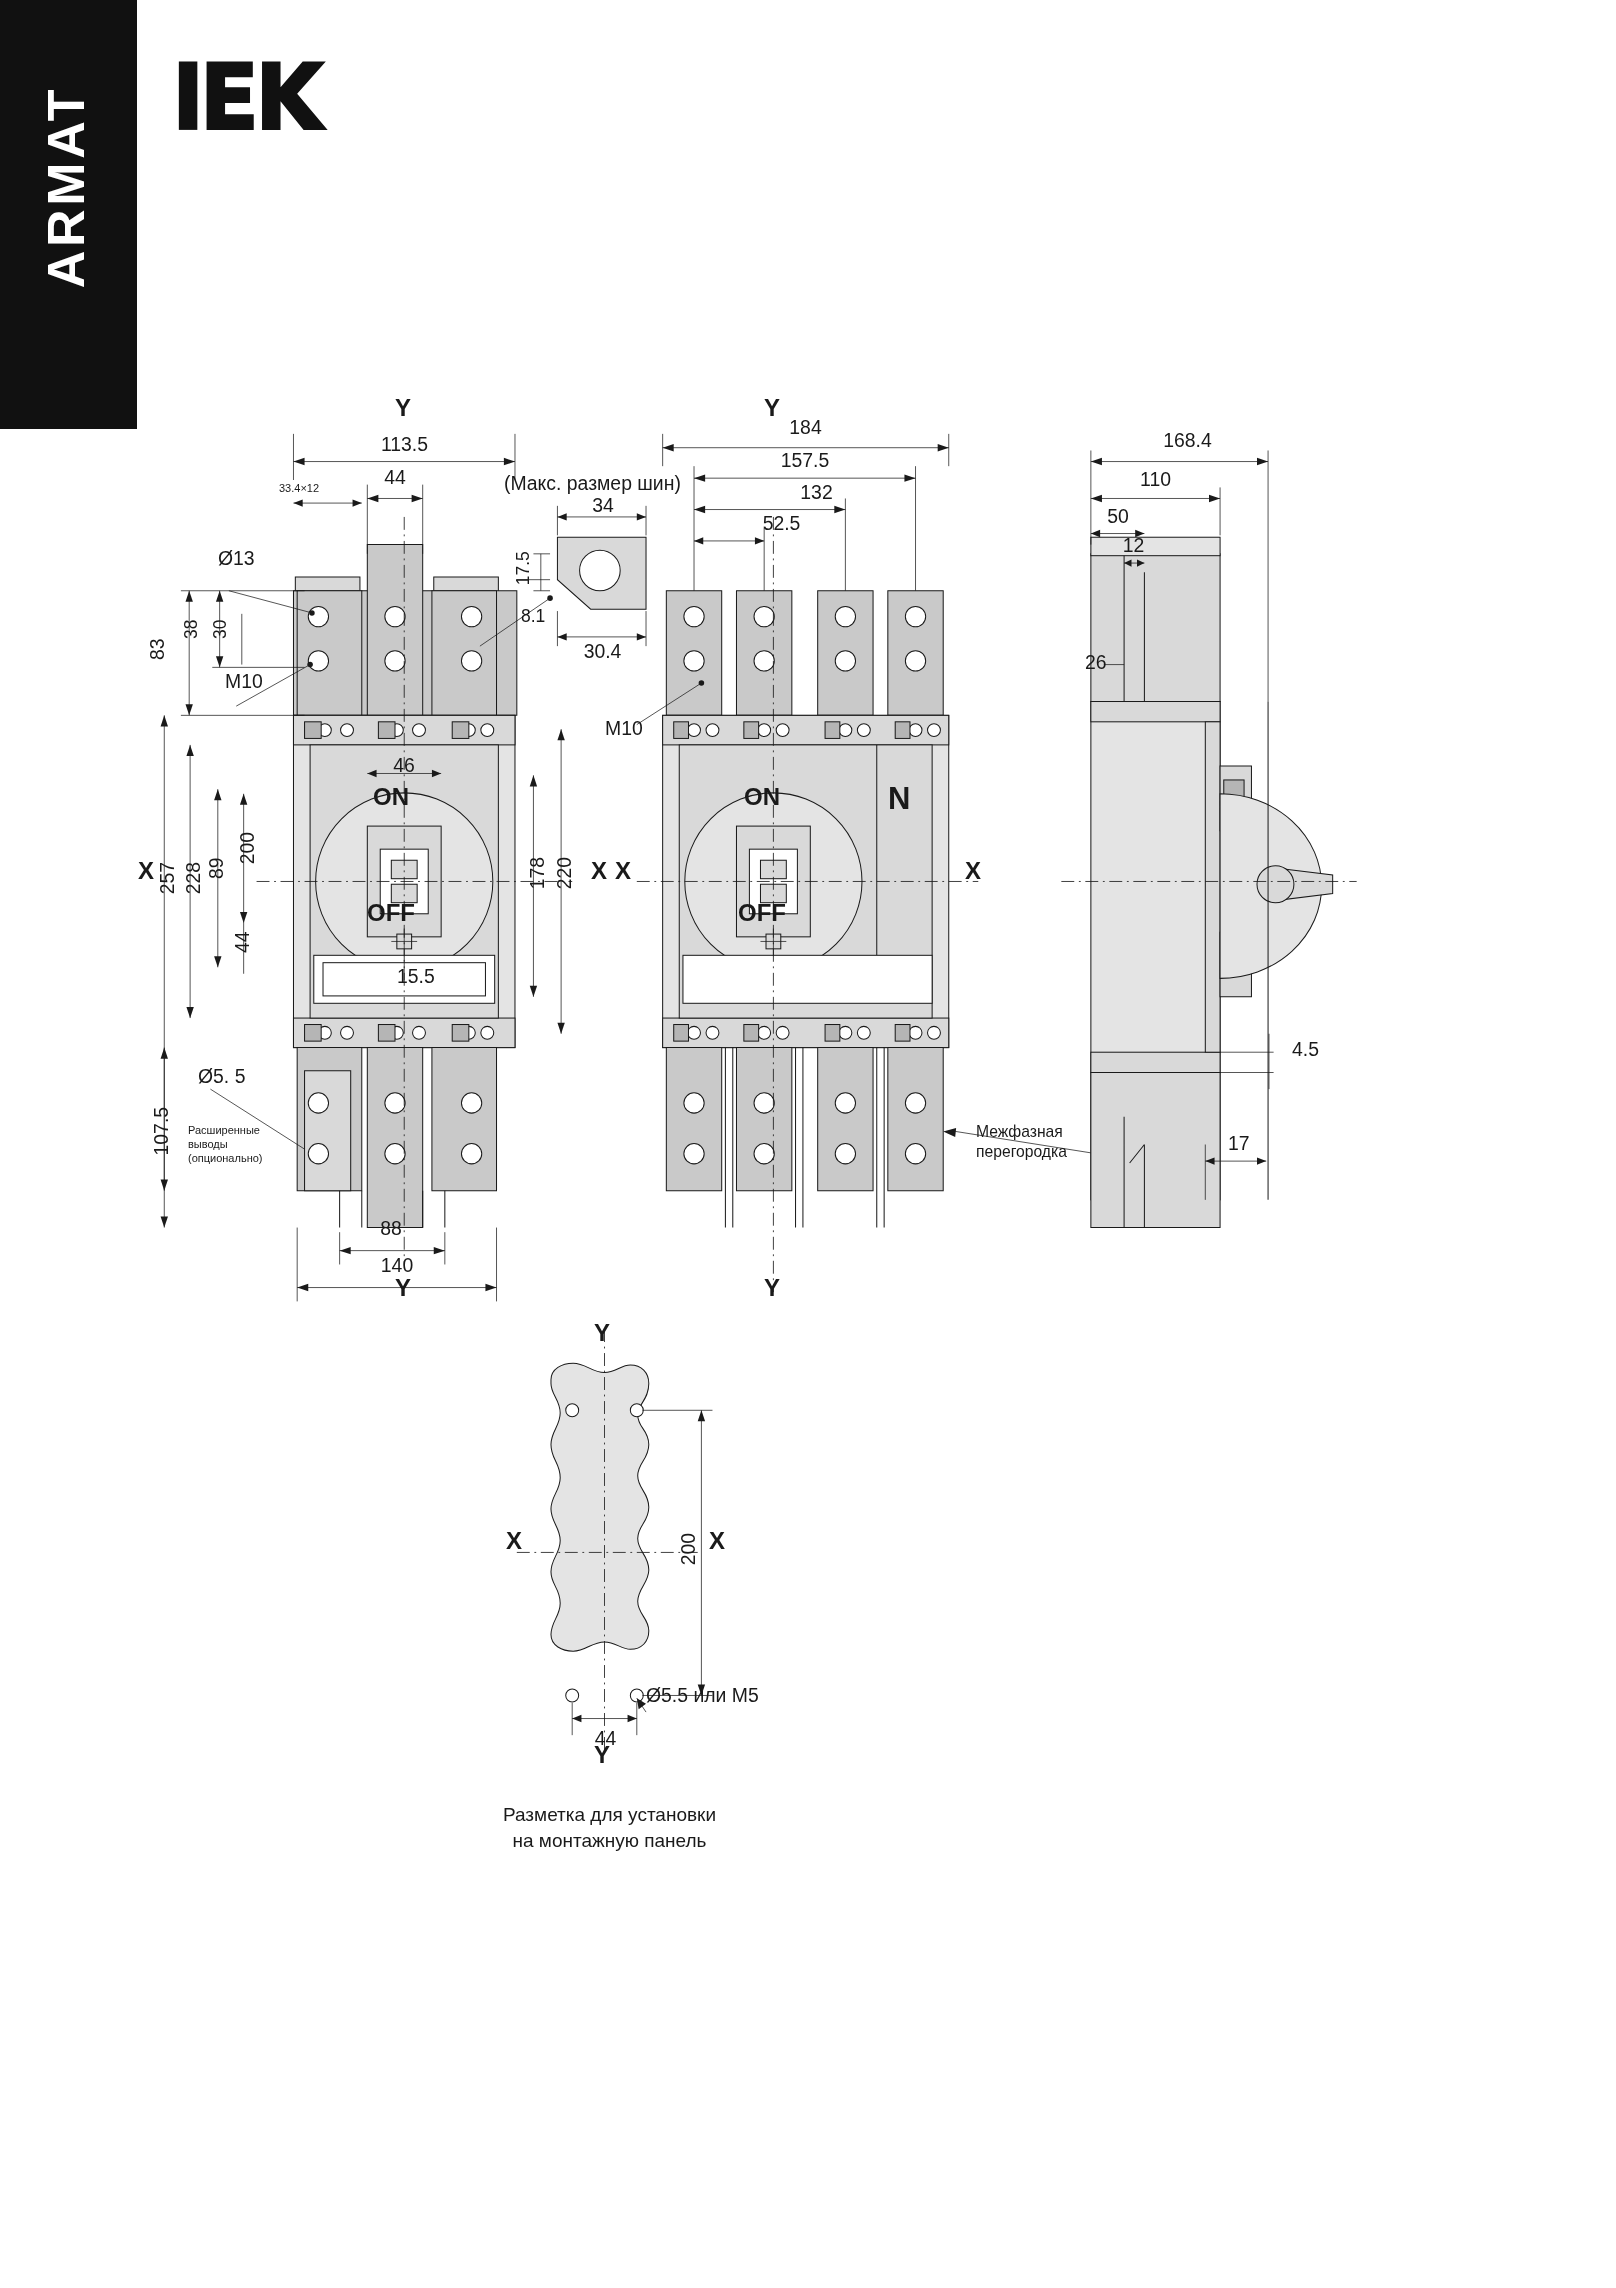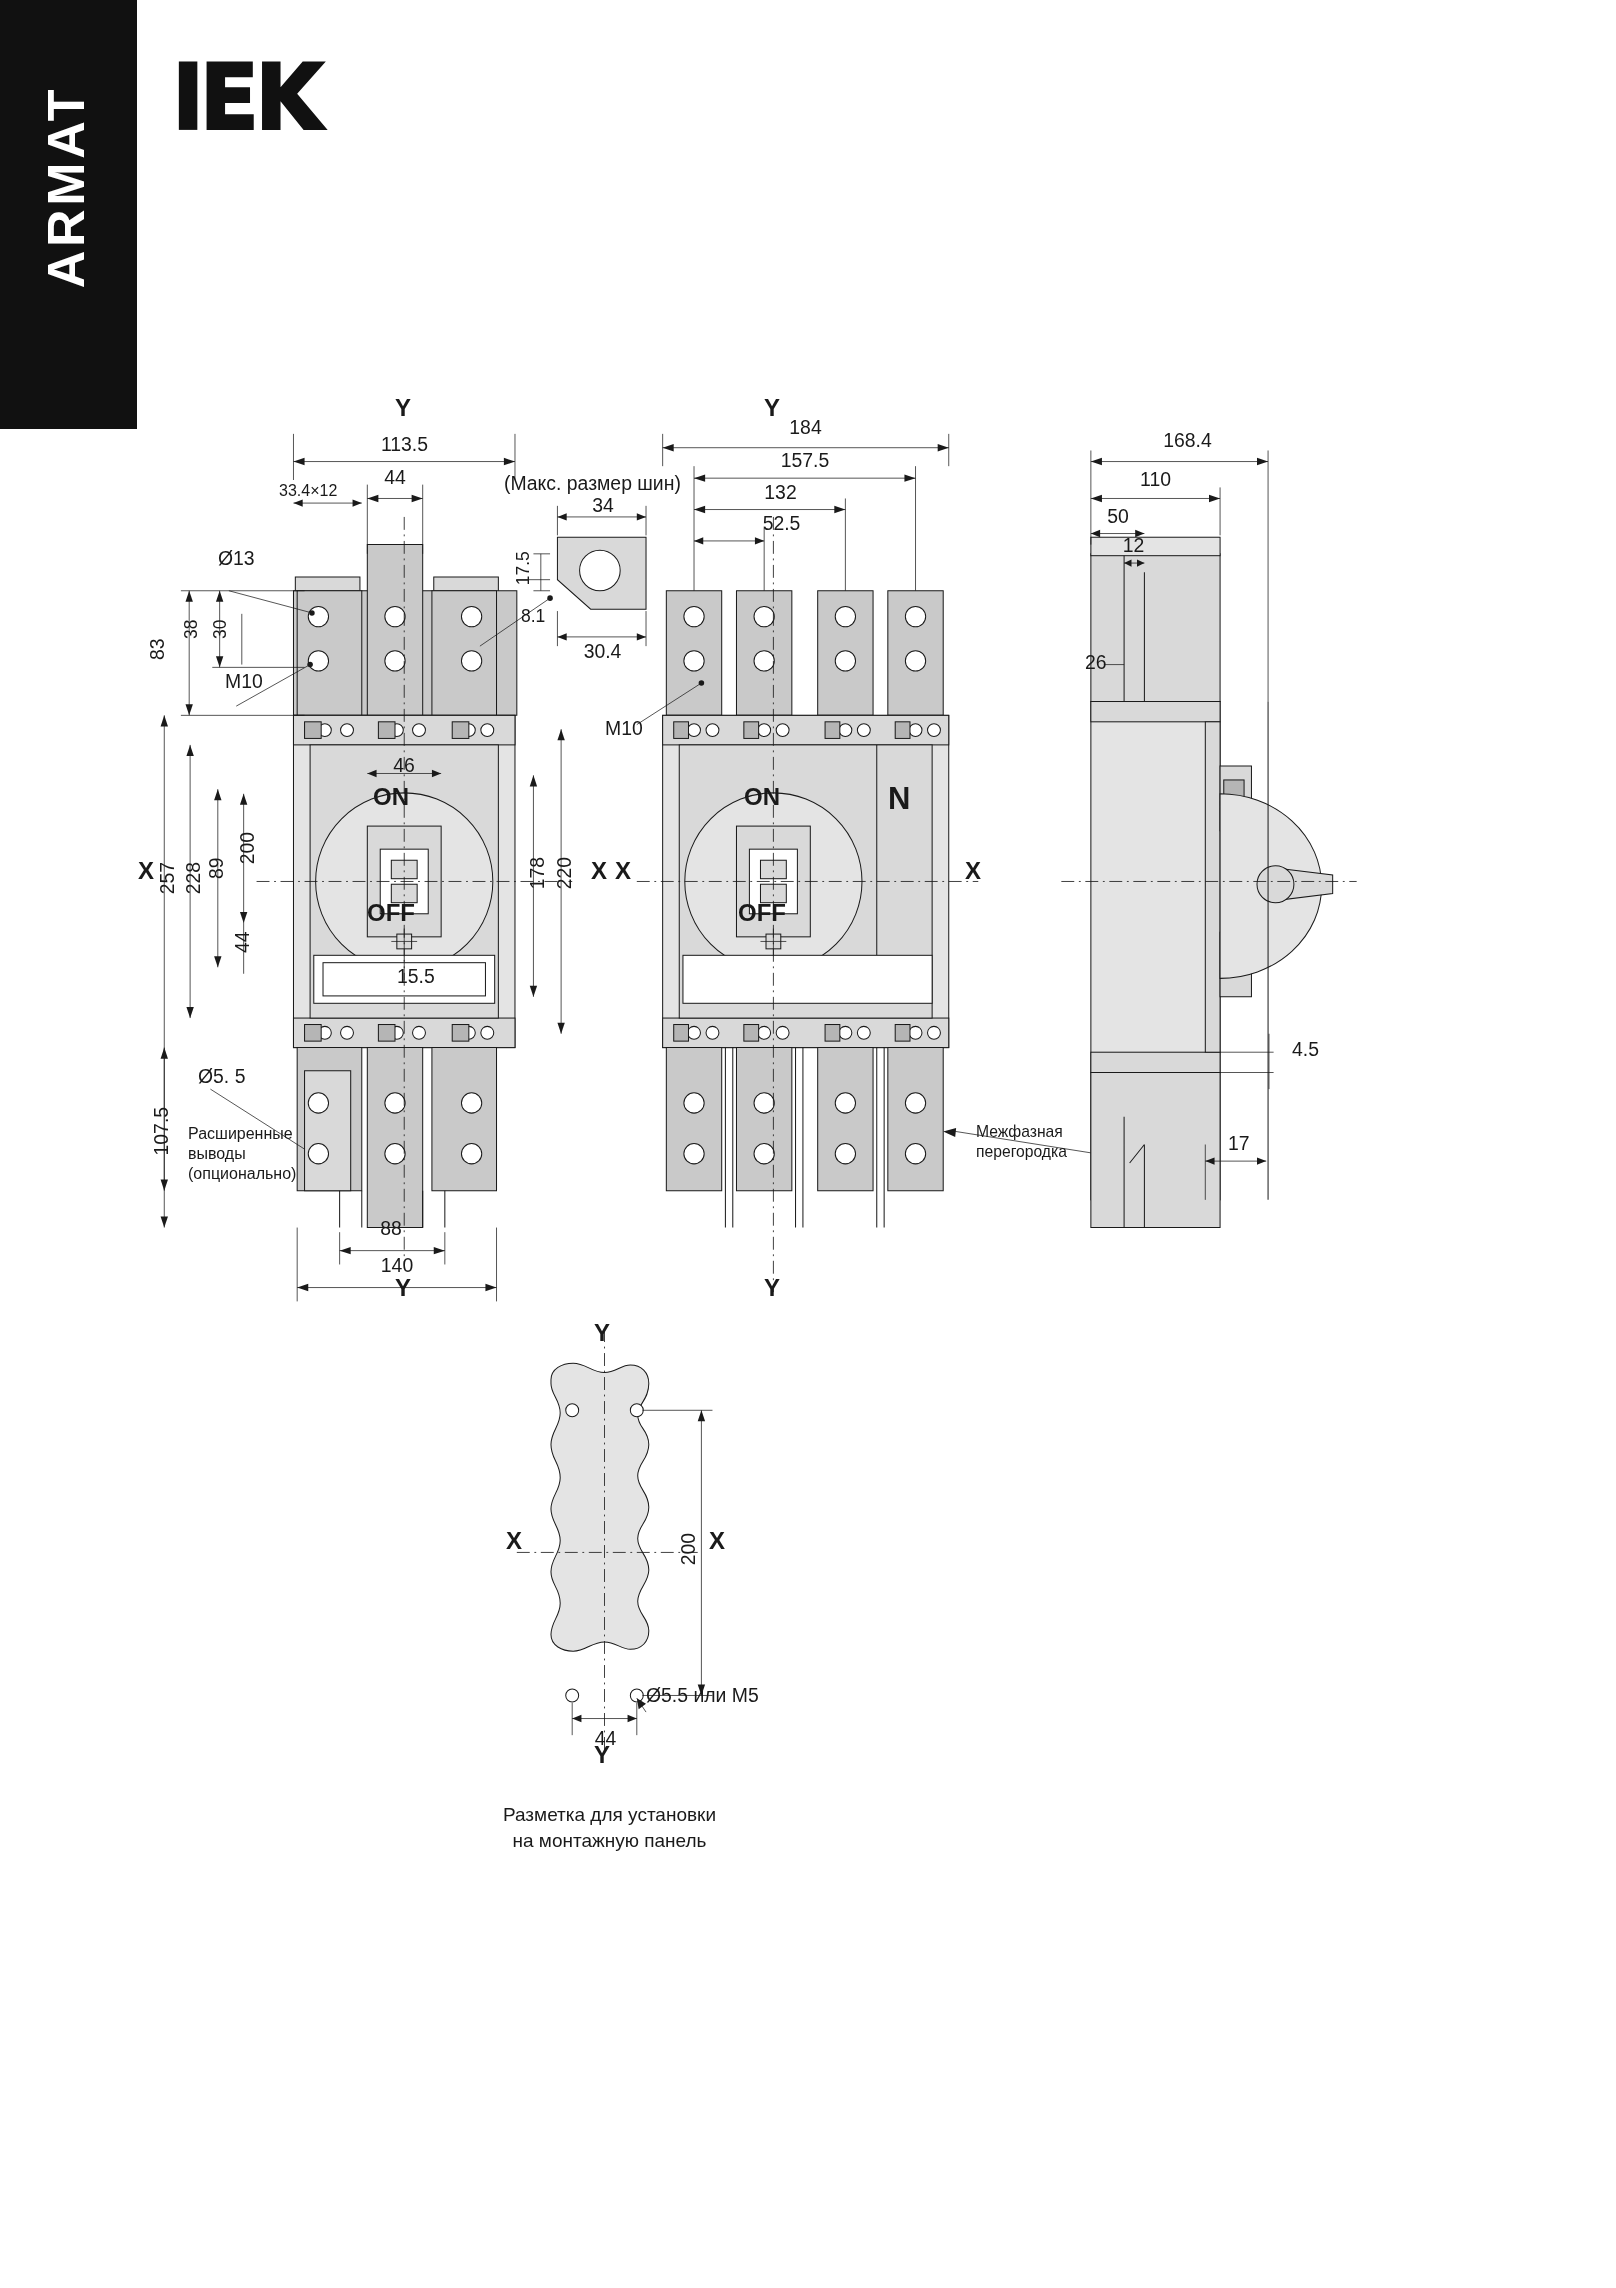--- a/index.html
+++ b/index.html
@@ -8,21 +8,21 @@
   
   .banner{position:absolute;left:0;top:0;width:137px;height:429px;background:#111111;}
   .banner-text{position:absolute;left:-100px;top:157px;width:332px;transform:rotate(-90deg);
     color:#ffffff;font-size:52px;letter-spacing:3.7px;font-weight:700;text-align:center;}
   
   .logo{position:absolute;left:177px;top:54px;width:171px;height:88px;}
   .logo svg{display:block;}
   
   .t{position:absolute;font-size:19.4px;line-height:1.05;white-space:nowrap;}
   .t.s{font-size:15.7px;}
-  .t.xs{font-size:16px;}
+  .t.xs{font-size:11px;}
   .t.b{font-weight:700;}
   .t.c{text-align:center;}
   .rot{transform-origin:50% 50%;}
   .cap{position:absolute;font-size:19px;line-height:1.35;text-align:center;white-space:nowrap;}
   .figcap{position:absolute;left:106px;top:1913px;width:1366px;font-size:21px;line-height:1.5;}
   svg.draw{position:absolute;left:0;top:0;width:1616px;height:2289px;overflow:visible;}
   .ln{stroke:#1a1a1a;stroke-width:1.1;fill:none;}
   .ln.thin{stroke-width:0.8;}
   .ln.dash{stroke-dasharray:14 5 2 5;stroke-width:0.9;}
   .fillA{fill:#d9d9d9;stroke:#1a1a1a;stroke-width:1.1;}
@@ -434,21 +434,21 @@
   </div>
 
   <div class="t" style="left:504px;top:473px;">(Макс. размер шин)</div>
   <div class="t c" style="left:580px;top:495px;width:46px;">34</div>
   <div class="t rot" style="left:506px;top:559px;transform:rotate(-90deg);font-size:17.5px;">17.5</div>
   <div class="t" style="left:521px;top:607px;font-size:17.5px;">8.1</div>
   <div class="t c" style="left:570px;top:641px;width:65px;">30.4</div>
 
   <div class="t c" style="left:773px;top:417px;width:65px;">184</div>
   <div class="t c" style="left:768px;top:450px;width:74px;">157.5</div>
-  <div class="t c" style="left:748px;top:482px;width:65px;">132</div>
+  <div class="t c" style="left:784px;top:482px;width:65px;">132</div>
   <div class="t c" style="left:749px;top:513px;width:65px;">52.5</div>
   <div class="t" style="left:605px;top:718px;">M10</div>
   <div class="t b" style="left:744px;top:784px;font-size:24px;">ON</div>
   <div class="t b" style="left:738px;top:900px;font-size:24px;">OFF</div>
   <div class="t b" style="left:888px;top:783px;font-size:31px;">N</div>
   <div class="t b" style="left:615px;top:858px;font-size:24px;">X</div>
   <div class="t b" style="left:965px;top:858px;font-size:24px;">X</div>
   <div class="t b" style="left:764px;top:395px;font-size:24px;">Y</div>
   <div class="t b" style="left:764px;top:1275px;font-size:24px;">Y</div>
   <div class="t s" style="left:976px;top:1122px;line-height:1.3;">

